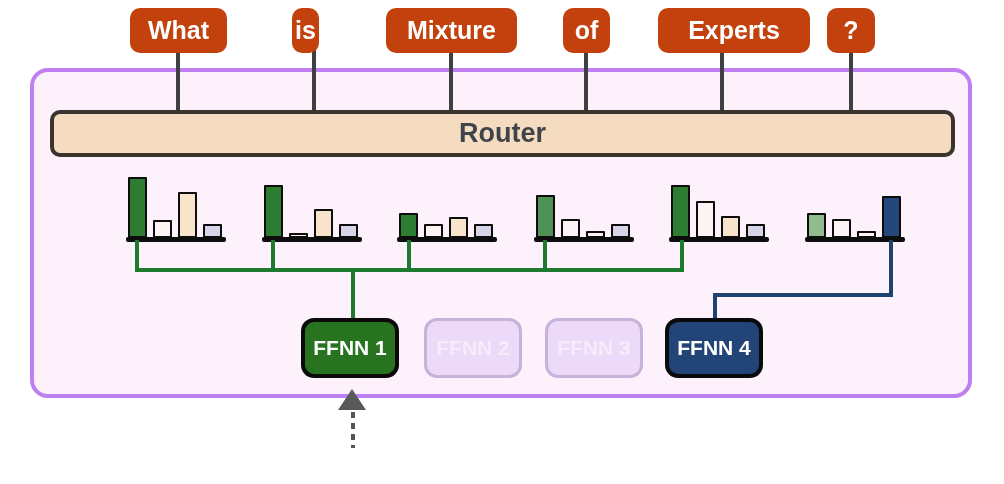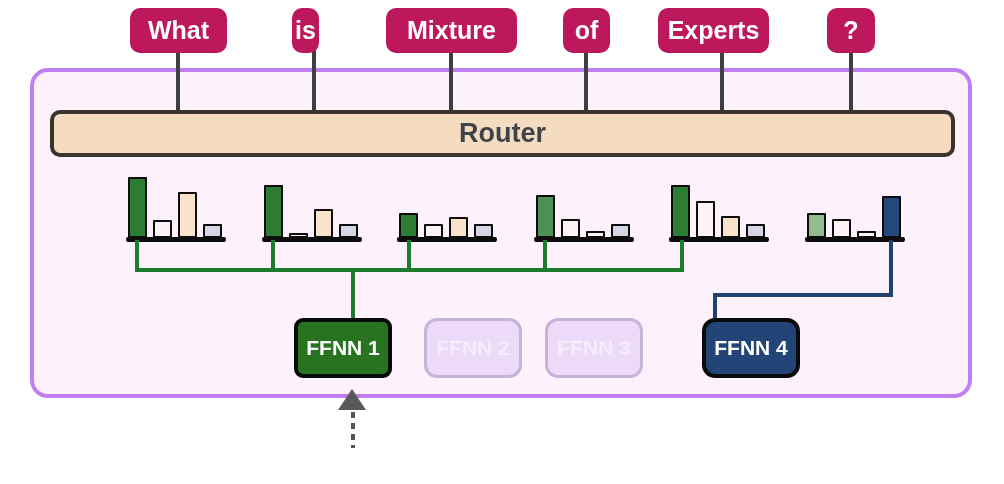--- a/index.html
+++ b/index.html
@@ -5,23 +5,23 @@
   html,body{margin:0;padding:0;background:#ffffff;}
   .canvas{position:relative;width:1004px;height:484px;background:#ffffff;overflow:hidden;
           font-family:"Liberation Sans","DejaVu Sans",sans-serif;}
 
   
   .moe-box{position:absolute;left:30px;top:68px;width:942px;height:330px;box-sizing:border-box;
            border:4px solid #c07ff0;border-radius:18px;background:#fdf2fc;}
 
   
   .token{position:absolute;top:8px;height:45px;display:flex;align-items:center;justify-content:center;
-         background:#be185d;color:#ffffff;font-weight:bold;font-size:25px;border-radius:10px;}
+         background:#c2410c;color:#ffffff;font-weight:bold;font-size:25px;border-radius:10px;}
   .t1{left:130px;width:97px;} .t2{left:292px;width:27px;} .t3{left:386px;width:131px;}
-  .t4{left:563px;width:47px;} .t5{left:658px;width:111px;} .t6{left:827px;width:48px;}
+  .t4{left:563px;width:47px;} .t5{left:658px;width:152px;} .t6{left:827px;width:48px;}
 
   
   .tstem{position:absolute;top:50px;height:64px;width:4px;background:#3f3f3f;}
   .s1{left:176px;} .s2{left:312px;} .s3{left:449px;} .s4{left:584px;} .s5{left:720px;} .s6{left:849px;}
 
   
   .router{position:absolute;left:50px;top:110px;width:905px;height:47px;box-sizing:border-box;
           background:#f5dcc0;border:4px solid #3a332e;border-radius:10px;
           display:flex;align-items:center;justify-content:center;
           font-weight:bold;font-size:27px;color:#3f434a;}
@@ -41,21 +41,21 @@
 
   
   .nline{position:absolute;background:#1f4370;}
   .nstem{left:889px;top:240px;width:4px;height:57px;}
   .nhline{left:713px;top:293px;width:180px;height:4px;}
   .ndrop{left:713px;top:293px;width:4px;height:27px;}
 
   
   .ffnn{position:absolute;top:318px;width:98px;height:60px;box-sizing:border-box;border-radius:13px;
         display:flex;align-items:center;justify-content:center;font-weight:bold;font-size:21px;}
-  .e1{left:294px;border-radius:9px;} .e2{left:424px;} .e3{left:545px;} .e4{left:665px;margin-left:37px;}
+  .e1{left:301px;} .e2{left:424px;} .e3{left:545px;} .e4{left:665px;}
   .ffnn-green{background:#277320;border:4px solid #0a0a0a;color:#ffffff;}
   .ffnn-navy{background:#234476;border:4px solid #0a0a0a;color:#ffffff;}
   .ffnn-faded{background:#ecdaf8;border:3px solid #c8b2da;color:#f6ecfc;}
 
   
   .arrow-head{position:absolute;left:338px;top:389px;width:0;height:0;
               border-left:14px solid transparent;border-right:14px solid transparent;
               border-bottom:21px solid #58595b;}
   .arrow-dots{position:absolute;left:351px;top:412px;width:4px;height:36px;
               background:repeating-linear-gradient(to bottom,#555555 0 6px,transparent 6px 11px);}

